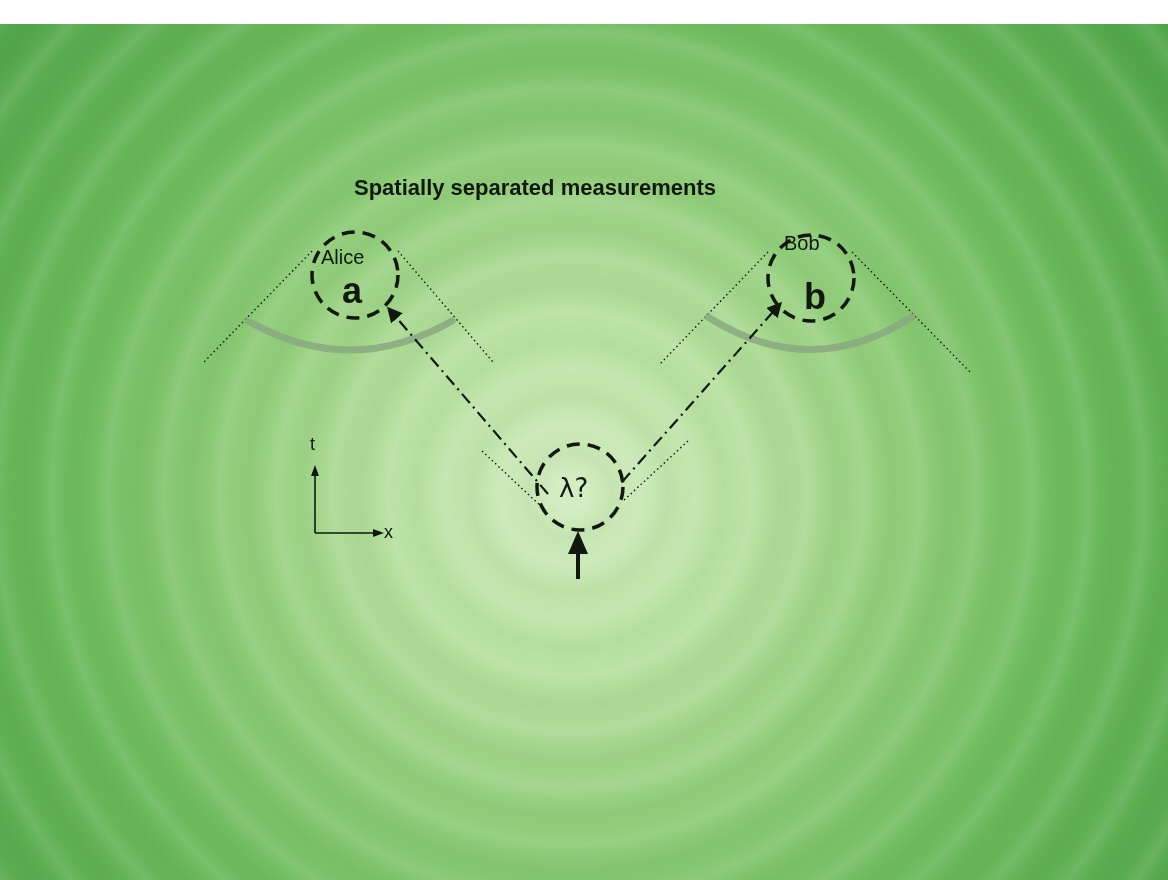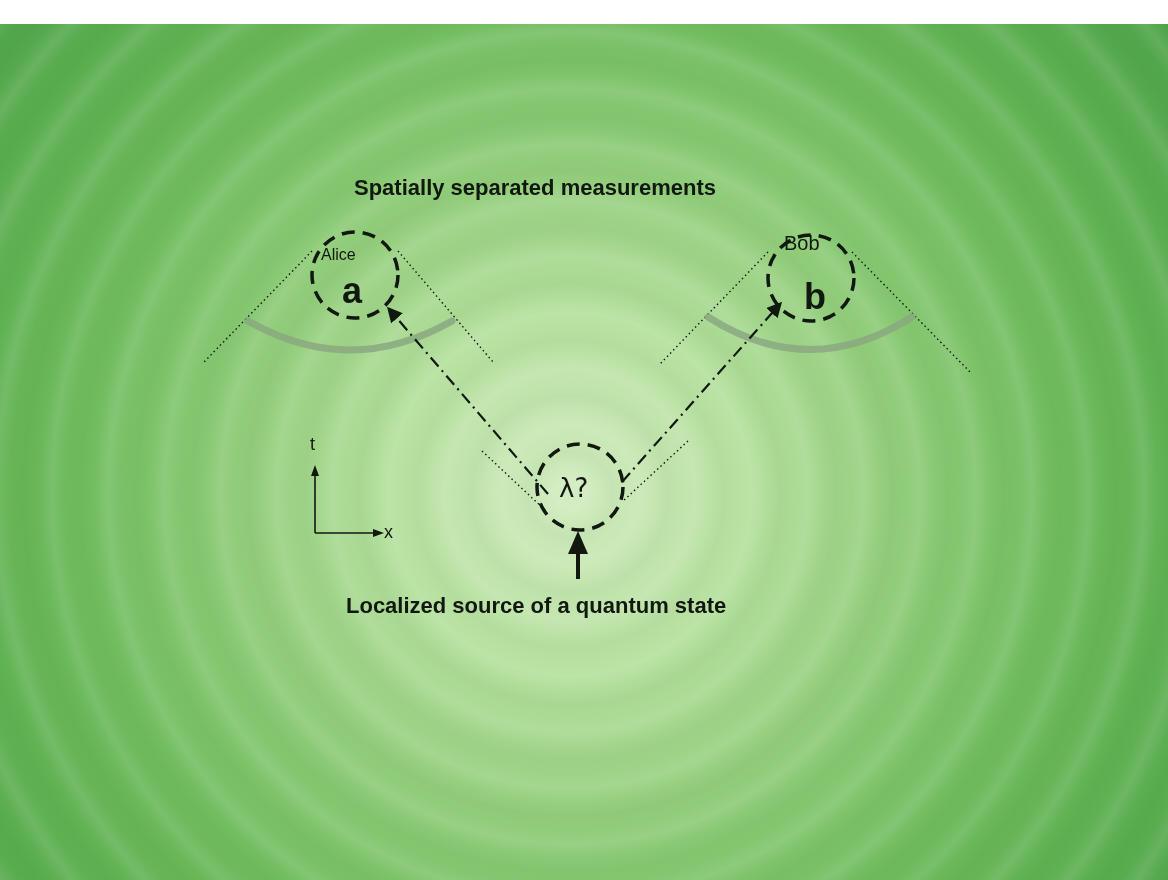--- a/index.html
+++ b/index.html
@@ -61,23 +61,22 @@
 
     <g>
       <line x1="315" y1="509" x2="315" y2="446" stroke="#101810" stroke-width="1.6"></line>
       <path d="M311,452 L315,441 L319,452 z" fill="#101810"></path>
       <line x1="315" y1="509" x2="378" y2="509" stroke="#101810" stroke-width="1.6"></line>
       <path d="M373,505 L384,509 L373,513 z" fill="#101810"></path>
     </g>
   </svg>
 
   <div class="title" style="left:354px; top:151px;">Spatially separated measurements</div>
-  <div class="title" style="left:346px; top:569px;">Localized source of a quantum state</div>
 
-  <div class="label" style="left:321px; top:222px; font-size:16px;">Alice</div>
+  <div class="label" style="left:321px; top:222px; font-size:20px;">Alice</div>
   <div class="label" style="left:342px; top:246px; font-size:36px; font-weight:bold;">a</div>
 
   <div class="label" style="left:784px; top:208px; font-size:20px;">Bob</div>
   <div class="label" style="left:804px; top:252px; font-size:36px; font-weight:bold;">b</div>
 
   <div class="label" style="left:559px; top:449px; font-size:26px; font-family:'DejaVu Sans', sans-serif;">λ?</div>
 
   <div class="label" style="left:310px; top:410px; font-size:18px;">t</div>
   <div class="label" style="left:384px; top:498px; font-size:18px;">x</div>
 </div>

